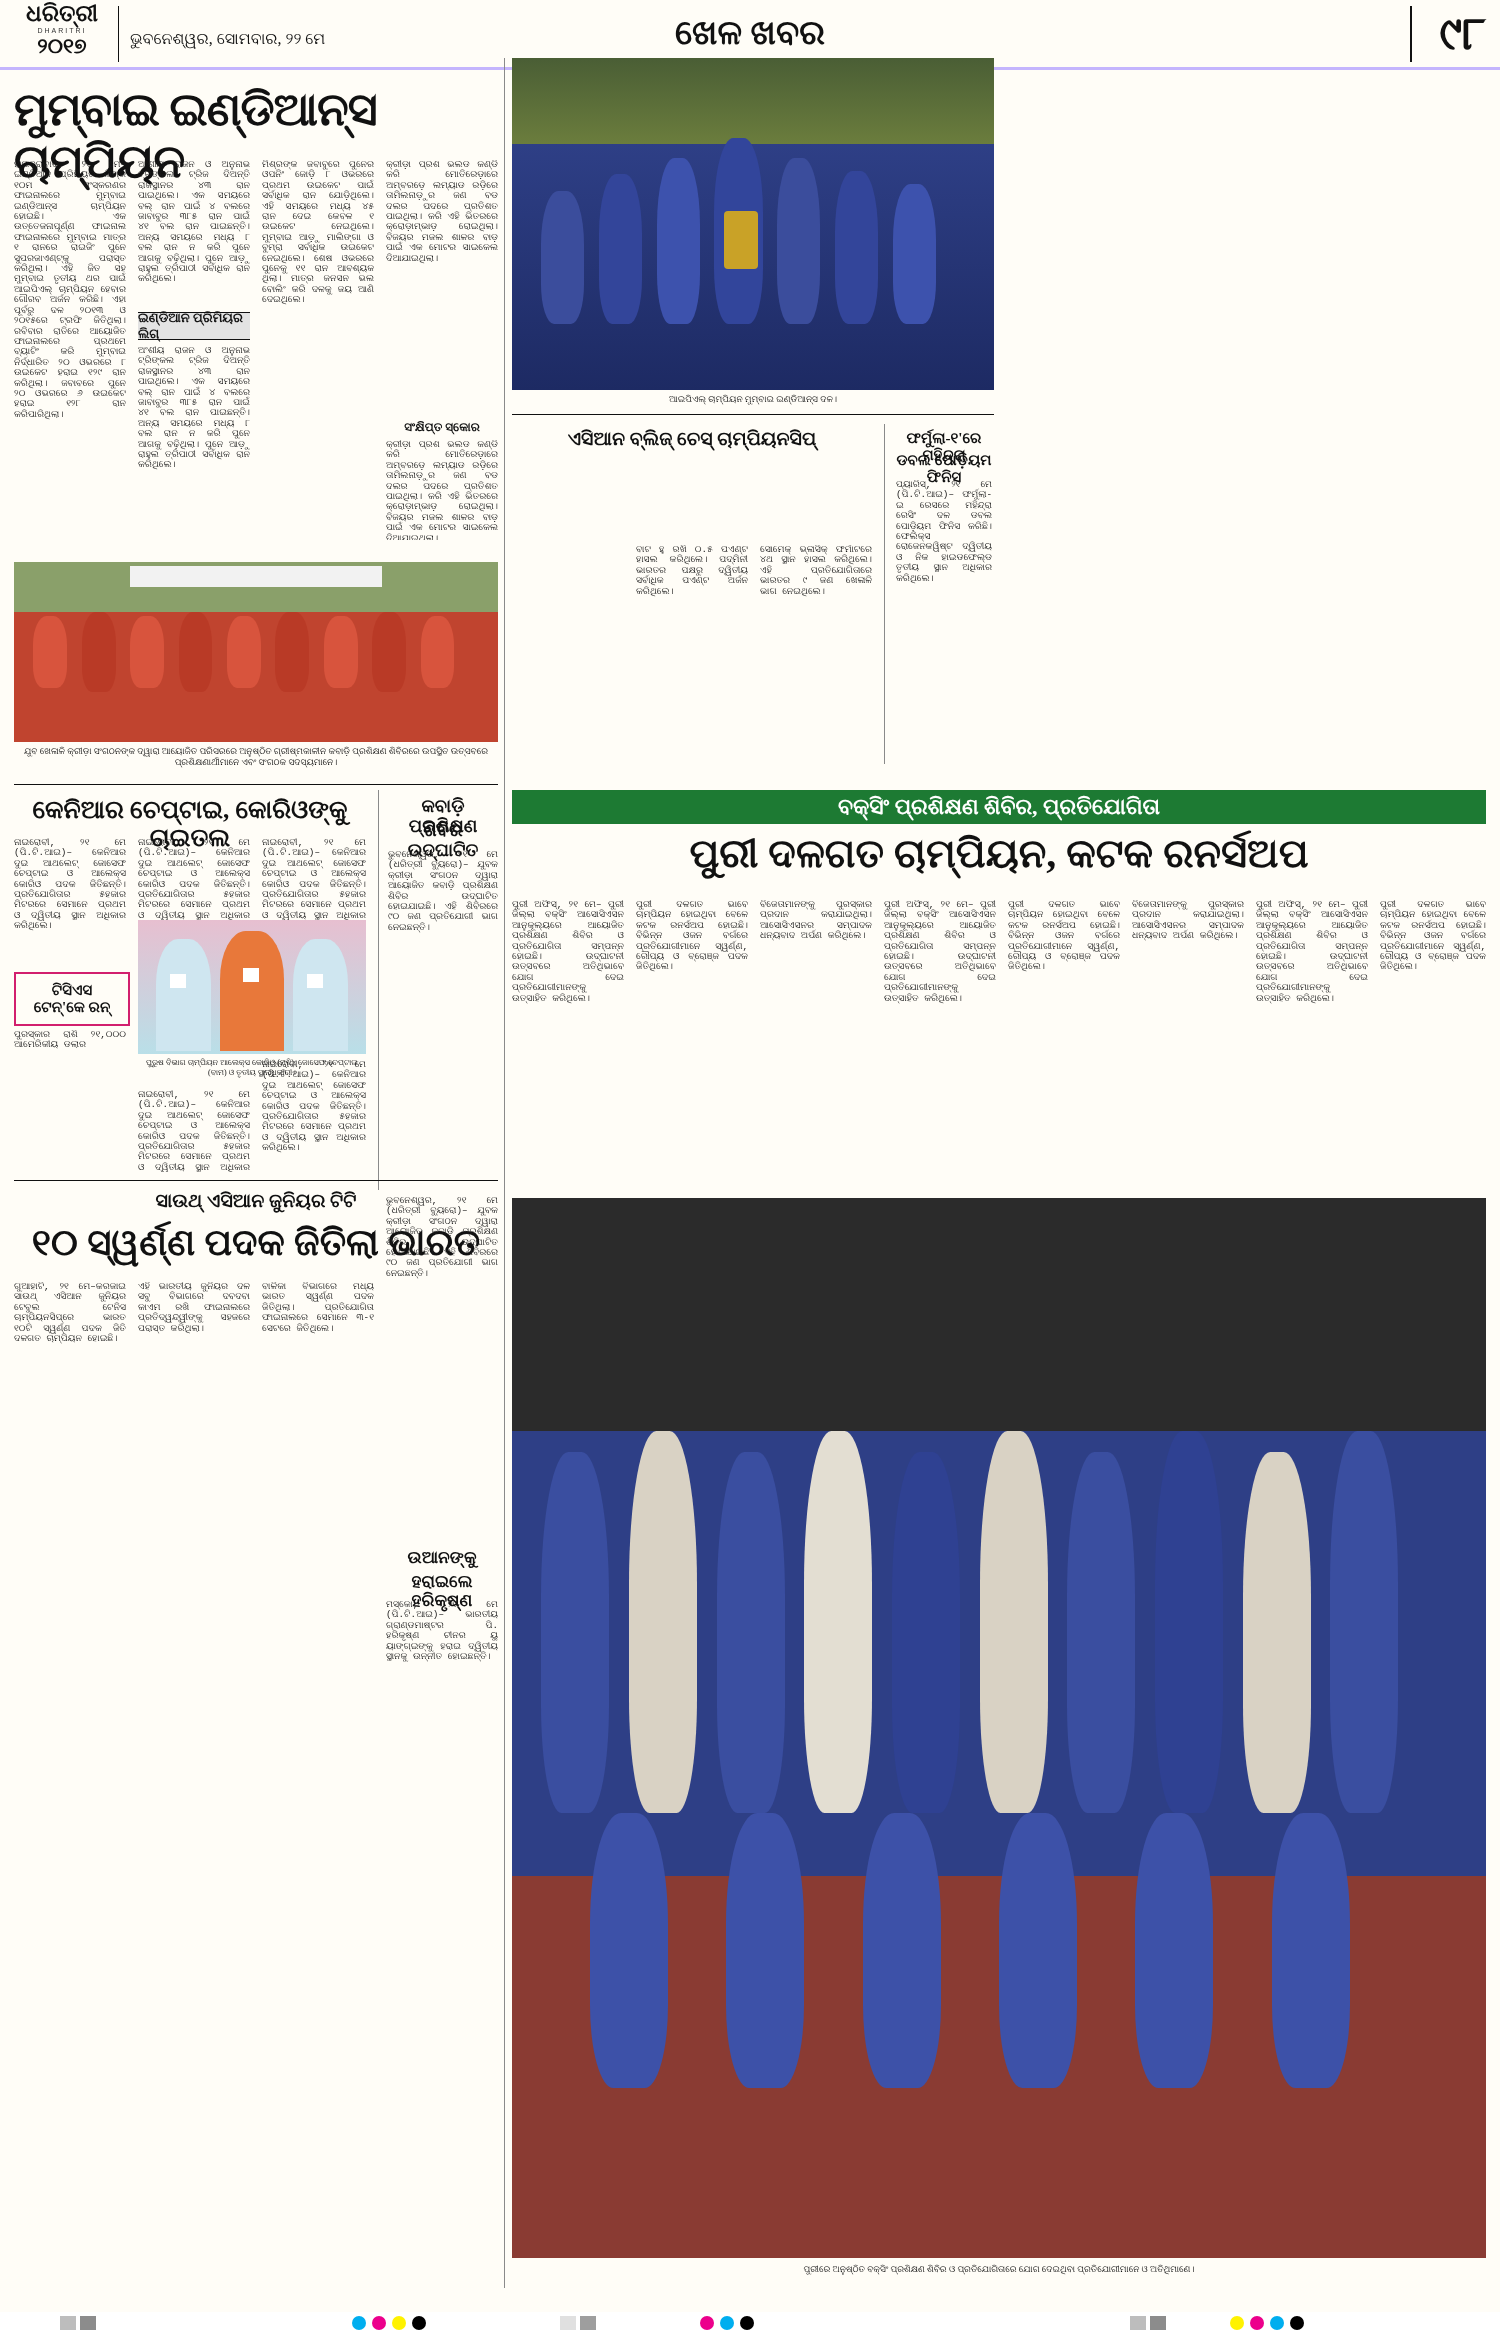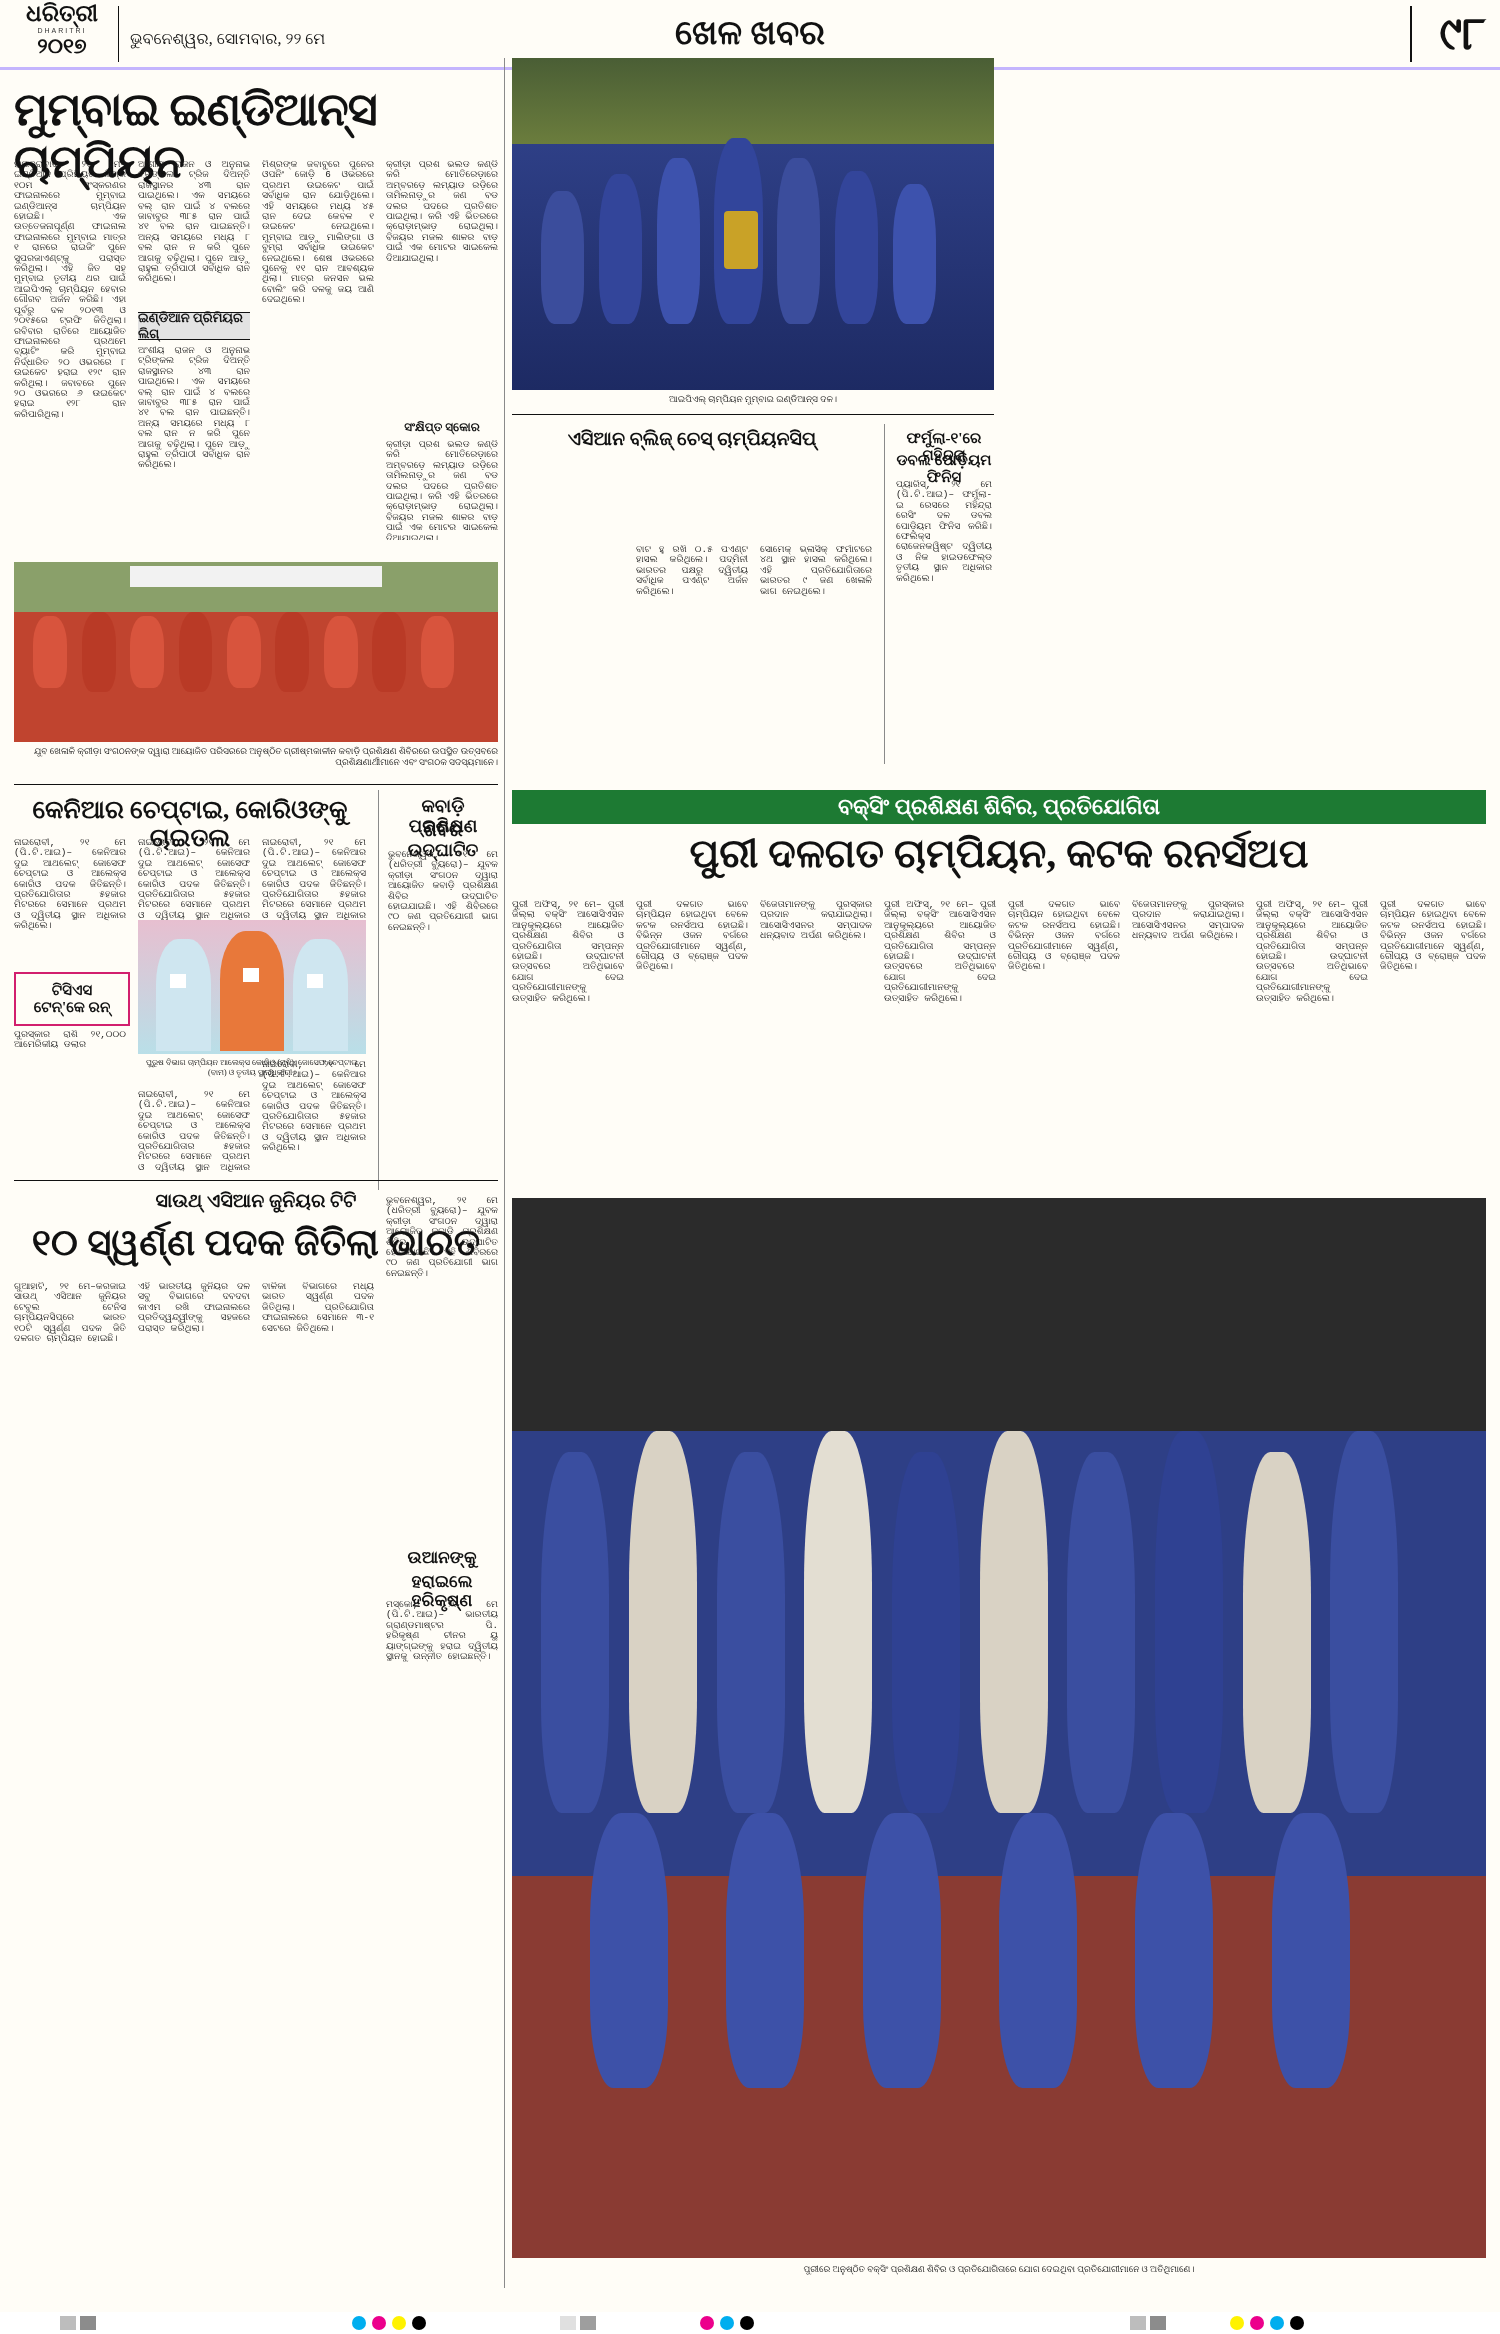--- a/index.html
+++ b/index.html
@@ -109,21 +109,21 @@
     <div class="place">ଭୁବନେଶ୍ୱର, ସୋମବାର, ୨୨ ମେ</div>
     <div class="section-title">ଖେଳ ଖବର</div>
     <div class="masthead-rule2"></div>
     <div class="pageno">୯୮</div>
   </div>
 
   <div class="hl" style="position:absolute;left:14px;top:84px;width:480px;font-size:46px;letter-spacing:-1px;">ମୁମ୍ବାଇ ଇଣ୍ଡିଆନ୍ସ ଚାମ୍ପିୟନ</div>
 
   <div class="col" style="left:14px;top:160px;width:112px;height:380px;">ହାଇଦ୍ରାବାଦ, ୨୧ ମେ– ଇଣ୍ଡିଆନ ପ୍ରିମିୟର ଲିଗ୍‌ର ୧୦ମ ସଂସ୍କରଣର ଫାଇନାଲରେ ମୁମ୍ବାଇ ଇଣ୍ଡିଆନ୍ସ ଚାମ୍ପିୟନ ହୋଇଛି। ଏକ ଉତ୍ତେଜନାପୂର୍ଣ୍ଣ ଫାଇନାଲ ଫାଇନାଲରେ ମୁମ୍ବାଇ ମାତ୍ର ୧ ରାନରେ ରାଇଜିଂ ପୁନେ ସୁପରଜାଏଣ୍ଟ୍‌କୁ ପରାସ୍ତ କରିଥିଲା। ଏହି ଜିତ ସହ ମୁମ୍ବାଇ ତୃତୀୟ ଥର ପାଇଁ ଆଇପିଏଲ୍‌ ଚାମ୍ପିୟନ ହେବାର ଗୌରବ ଅର୍ଜନ କରିଛି। ଏହା ପୂର୍ବରୁ ଦଳ ୨୦୧୩ ଓ ୨୦୧୫ରେ ଟ୍ରଫି ଜିତିଥିଲା। ରବିବାର ରାତିରେ ଆୟୋଜିତ ଫାଇନାଲରେ ପ୍ରଥମେ ବ୍ୟାଟିଂ କରି ମୁମ୍ବାଇ ନିର୍ଦ୍ଧାରିତ ୨୦ ଓଭରରେ ୮ ଉଇକେଟ ହରାଇ ୧୨୯ ରାନ କରିଥିଲା। ଜବାବରେ ପୁନେ ୨୦ ଓଭରରେ ୬ ଉଇକେଟ ହରାଇ ୧୨୮ ରାନ କରିପାରିଥିଲା।</div>
   <div class="col" style="left:138px;top:160px;width:112px;height:145px;">ଅଂଶୀୟ ରାଜନ ଓ ଅନୁନାଭ ଟ୍ରିଙ୍କଲ ଟ୍ରିଜ ଦିଅନ୍ତି ରାଜସ୍ଥାନର ୪୩ ରାନ ପାଇଥିଲେ। ଏକ ସମୟରେ ବଲ୍‌ ରାନ ପାଇଁ ୪ ବଲରେ ଜାବାବୁର ୩୮୫ ରାନ ପାଇଁ ୪୧ ବଲ ରାନ ପାଇଛନ୍ତି। ଅନ୍ୟ ସମୟରେ ମଧ୍ୟ ୮ ବଲ ରାନ ନ କରି ପୁନେ ଆଗକୁ ବଢ଼ିଥିଲା। ପୁନେ ଆଡ଼ୁ ରାହୁଲ ତ୍ରିପାଠୀ ସର୍ବାଧିକ ରାନ କରିଥିଲେ।</div>
-  <div class="col" style="left:262px;top:160px;width:112px;height:380px;">ମିଶ୍ରଙ୍କ ଜବାବୁରେ ପୁନେର ଓପନିଂ ଜୋଡ଼ି 6 ଓଭରରେ ପ୍ରଥମ ଉଇକେଟ ପାଇଁ ସର୍ବାଧିକ ରାନ ଯୋଡ଼ିଥିଲେ। ଏହି ସମୟରେ ମଧ୍ୟ ୪୫ ରାନ ଦେଇ କେବଳ ୧ ଉଇକେଟ ନେଇଥିଲେ। ମୁମ୍ବାଇ ଆଡ଼ୁ ମାଲିଙ୍ଗା ଓ ବୁମ୍‌ରା ସର୍ବାଧିକ ଉଇକେଟ ନେଇଥିଲେ। ଶେଷ ଓଭରରେ ପୁନେକୁ ୧୧ ରାନ ଆବଶ୍ୟକ ଥିଲା। ମାତ୍ର ଜନସନ ଭଲ ବୋଲିଂ କରି ଦଳକୁ ଜୟ ଆଣି ଦେଇଥିଲେ।</div>
+  <div class="col" style="left:262px;top:160px;width:112px;height:380px;">ମିଶ୍ରଙ୍କ ଜବାବୁରେ ପୁନେର ଓପନିଂ ଜୋଡ଼ି ୮ ଓଭରରେ ପ୍ରଥମ ଉଇକେଟ ପାଇଁ ସର୍ବାଧିକ ରାନ ଯୋଡ଼ିଥିଲେ। ଏହି ସମୟରେ ମଧ୍ୟ ୪୫ ରାନ ଦେଇ କେବଳ ୧ ଉଇକେଟ ନେଇଥିଲେ। ମୁମ୍ବାଇ ଆଡ଼ୁ ମାଲିଙ୍ଗା ଓ ବୁମ୍‌ରା ସର୍ବାଧିକ ଉଇକେଟ ନେଇଥିଲେ। ଶେଷ ଓଭରରେ ପୁନେକୁ ୧୧ ରାନ ଆବଶ୍ୟକ ଥିଲା। ମାତ୍ର ଜନସନ ଭଲ ବୋଲିଂ କରି ଦଳକୁ ଜୟ ଆଣି ଦେଇଥିଲେ।</div>
   <div class="col" style="left:386px;top:160px;width:112px;height:250px;">କ୍ରୀଡ଼ା ପ୍ରଶ ଭଲଡ କଣ୍ଡି କରି ମୋତିରେଡ଼ାରେ ଅମ୍ବରଡ଼େ ଲମ୍ୟାଡ ରଡ଼ିରେ ତାମିଲନାଡ଼ୁର ଜଣ ବଡ ଦଲର ପଦରେ ପ୍ରତିଶତ ପାଇଥିଲା। କରି ଏହି ଭିତରରେ କ୍ରୋଡ଼ାମ୍ଭାଡ଼ ରୋଇଥିଲା। ବିଜୟର ମଜଲ ଶାଳର ବାଡ଼ ପାଇଁ ଏକ ମୋଟର ସାଇକେଲ ଦିଆଯାଇଥିଲା।</div>
 
   <div class="greybox" style="left:138px;top:312px;width:112px;height:26px;font-size:13px;">ଇଣ୍ଡିଆନ ପ୍ରିମିୟର ଲିଗ୍</div>
   <div class="col" style="left:138px;top:346px;width:112px;height:195px;">ଅଂଶୀୟ ରାଜନ ଓ ଅନୁନାଭ ଟ୍ରିଙ୍କଲ ଟ୍ରିଜ ଦିଅନ୍ତି ରାଜସ୍ଥାନର ୪୩ ରାନ ପାଇଥିଲେ। ଏକ ସମୟରେ ବଲ୍‌ ରାନ ପାଇଁ ୪ ବଲରେ ଜାବାବୁର ୩୮୫ ରାନ ପାଇଁ ୪୧ ବଲ ରାନ ପାଇଛନ୍ତି। ଅନ୍ୟ ସମୟରେ ମଧ୍ୟ ୮ ବଲ ରାନ ନ କରି ପୁନେ ଆଗକୁ ବଢ଼ିଥିଲା। ପୁନେ ଆଡ଼ୁ ରାହୁଲ ତ୍ରିପାଠୀ ସର୍ବାଧିକ ରାନ କରିଥିଲେ।</div>
 
   <div class="boxhead" style="left:386px;top:420px;width:112px;font-size:12px;">ସଂକ୍ଷିପ୍ତ ସ୍କୋର</div>
   <div class="col" style="left:386px;top:440px;width:112px;height:100px;">କ୍ରୀଡ଼ା ପ୍ରଶ ଭଲଡ କଣ୍ଡି କରି ମୋତିରେଡ଼ାରେ ଅମ୍ବରଡ଼େ ଲମ୍ୟାଡ ରଡ଼ିରେ ତାମିଲନାଡ଼ୁର ଜଣ ବଡ ଦଲର ପଦରେ ପ୍ରତିଶତ ପାଇଥିଲା। କରି ଏହି ଭିତରରେ କ୍ରୋଡ଼ାମ୍ଭାଡ଼ ରୋଇଥିଲା। ବିଜୟର ମଜଲ ଶାଳର ବାଡ଼ ପାଇଁ ଏକ ମୋଟର ସାଇକେଲ ଦିଆଯାଇଥିଲା।</div>
 
   <div class="photo" style="left:512px;top:58px;width:482px;height:332px;background:#2c3c7a;">
     <div class="ph-sky" style="background:linear-gradient(#4a5e35,#6b7d3d);height:26%;"></div>
@@ -158,21 +158,21 @@
     <div class="blob" style="left:4%;top:30%;width:7%;height:40%;background:#d8543d;"></div>
     <div class="blob" style="left:14%;top:28%;width:7%;height:44%;background:#b93a26;"></div>
     <div class="blob" style="left:24%;top:30%;width:7%;height:40%;background:#d8543d;"></div>
     <div class="blob" style="left:34%;top:28%;width:7%;height:44%;background:#b93a26;"></div>
     <div class="blob" style="left:44%;top:30%;width:7%;height:40%;background:#d8543d;"></div>
     <div class="blob" style="left:54%;top:28%;width:7%;height:44%;background:#b93a26;"></div>
     <div class="blob" style="left:64%;top:30%;width:7%;height:40%;background:#d8543d;"></div>
     <div class="blob" style="left:74%;top:28%;width:7%;height:44%;background:#b93a26;"></div>
     <div class="blob" style="left:84%;top:30%;width:7%;height:40%;background:#d8543d;"></div>
   </div>
-  <div class="cap" style="left:14px;top:746px;width:484px;text-align:right;">ଯୁବ ଖେଳାଳି କ୍ରୀଡ଼ା ସଂଗଠନଙ୍କ ଦ୍ୱାରା ଆୟୋଜିତ ପରିସରରେ ଅନୁଷ୍ଠିତ ଗ୍ରୀଷ୍ମକାଳୀନ କବାଡ଼ି ପ୍ରଶିକ୍ଷଣ ଶିବିରରେ ଉପସ୍ଥିତ ଉତ୍ସବରେ ପ୍ରଶିକ୍ଷଣାର୍ଥୀମାନେ ଏବଂ ସଂଗଠକ ସଦସ୍ୟମାନେ।</div>
+  <div class="cap" style="left:14px;top:746px;width:484px;">ଯୁବ ଖେଳାଳି କ୍ରୀଡ଼ା ସଂଗଠନଙ୍କ ଦ୍ୱାରା ଆୟୋଜିତ ପରିସରରେ ଅନୁଷ୍ଠିତ ଗ୍ରୀଷ୍ମକାଳୀନ କବାଡ଼ି ପ୍ରଶିକ୍ଷଣ ଶିବିରରେ ଉପସ୍ଥିତ ଉତ୍ସବରେ ପ୍ରଶିକ୍ଷଣାର୍ଥୀମାନେ ଏବଂ ସଂଗଠକ ସଦସ୍ୟମାନେ।</div>
 
   <div class="rule-h" style="left:14px;top:784px;width:484px;"></div>
 
   <div class="hl" style="position:absolute;left:14px;top:796px;width:352px;font-size:25px;text-align:center;">କେନିଆର ଚେପ୍ଟାଇ, କୋରିଓଙ୍କୁ ଚାଇତଲ</div>
   <div class="col" style="left:14px;top:838px;width:112px;height:130px;">ନାଇରୋବୀ, ୨୧ ମେ (ପି.ଟି.ଆଇ)– କେନିଆର ଦୁଇ ଆଥଲେଟ୍ ଜୋସେଫ ଚେପ୍ଟାଇ ଓ ଆଲେକ୍ସ କୋରିଓ ପଦକ ଜିତିଛନ୍ତି। ପ୍ରତିଯୋଗିତାର ୫ହଜାର ମିଟରରେ ସେମାନେ ପ୍ରଥମ ଓ ଦ୍ୱିତୀୟ ସ୍ଥାନ ଅଧିକାର କରିଥିଲେ।</div>
   <div class="col" style="left:138px;top:838px;width:112px;height:130px;">ନାଇରୋବୀ, ୨୧ ମେ (ପି.ଟି.ଆଇ)– କେନିଆର ଦୁଇ ଆଥଲେଟ୍ ଜୋସେଫ ଚେପ୍ଟାଇ ଓ ଆଲେକ୍ସ କୋରିଓ ପଦକ ଜିତିଛନ୍ତି। ପ୍ରତିଯୋଗିତାର ୫ହଜାର ମିଟରରେ ସେମାନେ ପ୍ରଥମ ଓ ଦ୍ୱିତୀୟ ସ୍ଥାନ ଅଧିକାର କରିଥିଲେ।</div>
   <div class="col" style="left:262px;top:838px;width:104px;height:130px;">ନାଇରୋବୀ, ୨୧ ମେ (ପି.ଟି.ଆଇ)– କେନିଆର ଦୁଇ ଆଥଲେଟ୍ ଜୋସେଫ ଚେପ୍ଟାଇ ଓ ଆଲେକ୍ସ କୋରିଓ ପଦକ ଜିତିଛନ୍ତି। ପ୍ରତିଯୋଗିତାର ୫ହଜାର ମିଟରରେ ସେମାନେ ପ୍ରଥମ ଓ ଦ୍ୱିତୀୟ ସ୍ଥାନ ଅଧିକାର କରିଥିଲେ।</div>
 
   <div class="photo" style="left:138px;top:920px;width:228px;height:134px;background:#9ad0e0;">
     <div style="position:absolute;left:0;top:0;right:0;bottom:0;background:linear-gradient(#e7bfd0,#b9dfe8);"></div>

